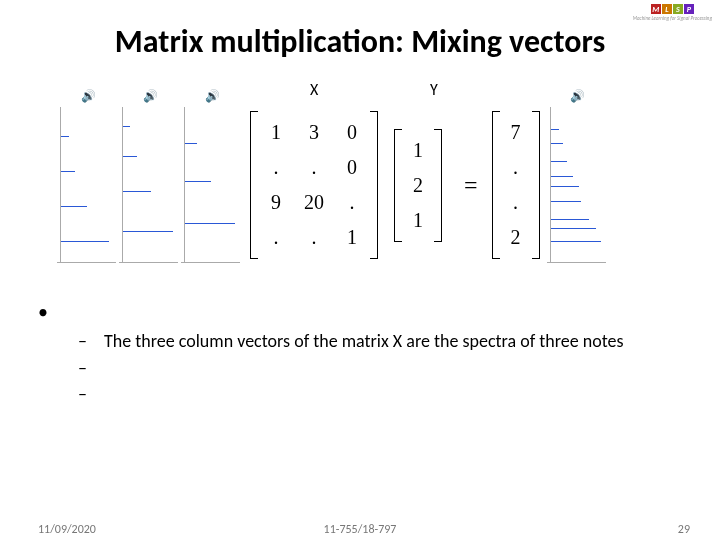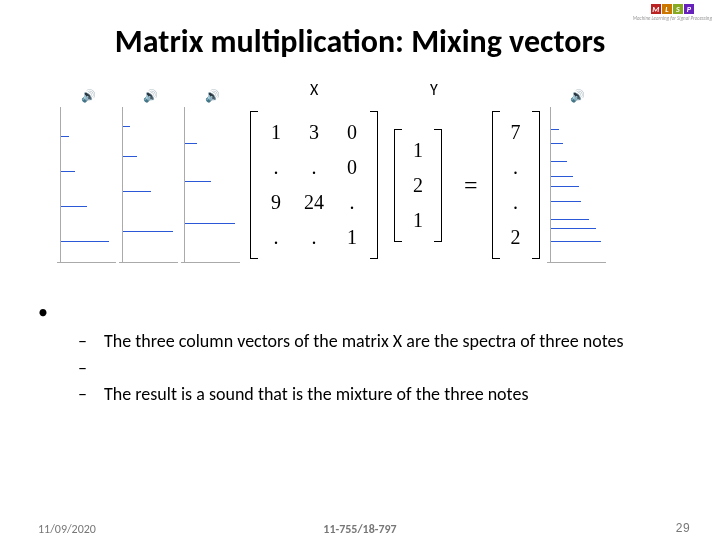--- a/index.html
+++ b/index.html
@@ -124,22 +124,22 @@
   .dash { width: 16px; }
   .footer {
     position: absolute;
     bottom: 18px;
     left: 0;
     width: 720px;
     font-size: 12px;
     color: #777;
   }
   .footer .date { position: absolute; left: 38px; }
-  .footer .course { position: absolute; left: 50%; transform: translateX(-50%); font-weight: bold; }
-  .footer .page { position: absolute; right: 30px; font-family: Liberation Mono, monospace; }
+  .footer .course { position: absolute; left: 50%; transform: translateX(-50%); }
+  .footer .page { position: absolute; right: 30px; }
 </style>
 </head>
 <body>
 
 <div class="logo">
   <div class="logo-row">
     <div class="logo-box lb-r">M</div>
     <div class="logo-box lb-o">L</div>
     <div class="logo-box lb-g">S</div>
     <div class="logo-box lb-p">P</div>
@@ -182,21 +182,21 @@
   <div class="matrix">
     <div class="bracket-l"></div>
       <div class="bracket-r"></div>
     <span class="cell">1</span>
     <span class="cell">3</span>
     <span class="cell">0</span>
     <span class="cell">.</span>
     <span class="cell">.</span>
     <span class="cell">0</span>
     <span class="cell">9</span>
-    <span class="cell">24</span>
+    <span class="cell">20</span>
     <span class="cell">.</span>
     <span class="cell">.</span>
     <span class="cell">.</span>
     <span class="cell">1</span>
   </div>
 
   <div class="vector" style="margin-left:16px">
     <div class="bracket-l"></div>
       <div class="bracket-r"></div>
     <span class="cell">1</span>
@@ -236,21 +236,20 @@
   <div class="sub-list">
     <div class="sub-line">
       <span class="dash">–</span>
       <span>The three column vectors of the matrix X are the spectra of three notes</span>
     </div>
     <div class="sub-line">
       <span class="dash">–</span>
     </div>
     <div class="sub-line">
       <span class="dash">–</span>
-      <span>The result is a sound that is the mixture of the three notes</span>
     </div>
   </div>
 </div>
 
 <div class="footer">
   <span class="date">11/09/2020</span>
   <span class="course">11-755/18-797</span>
   <span class="page">29</span>
 </div>
 

